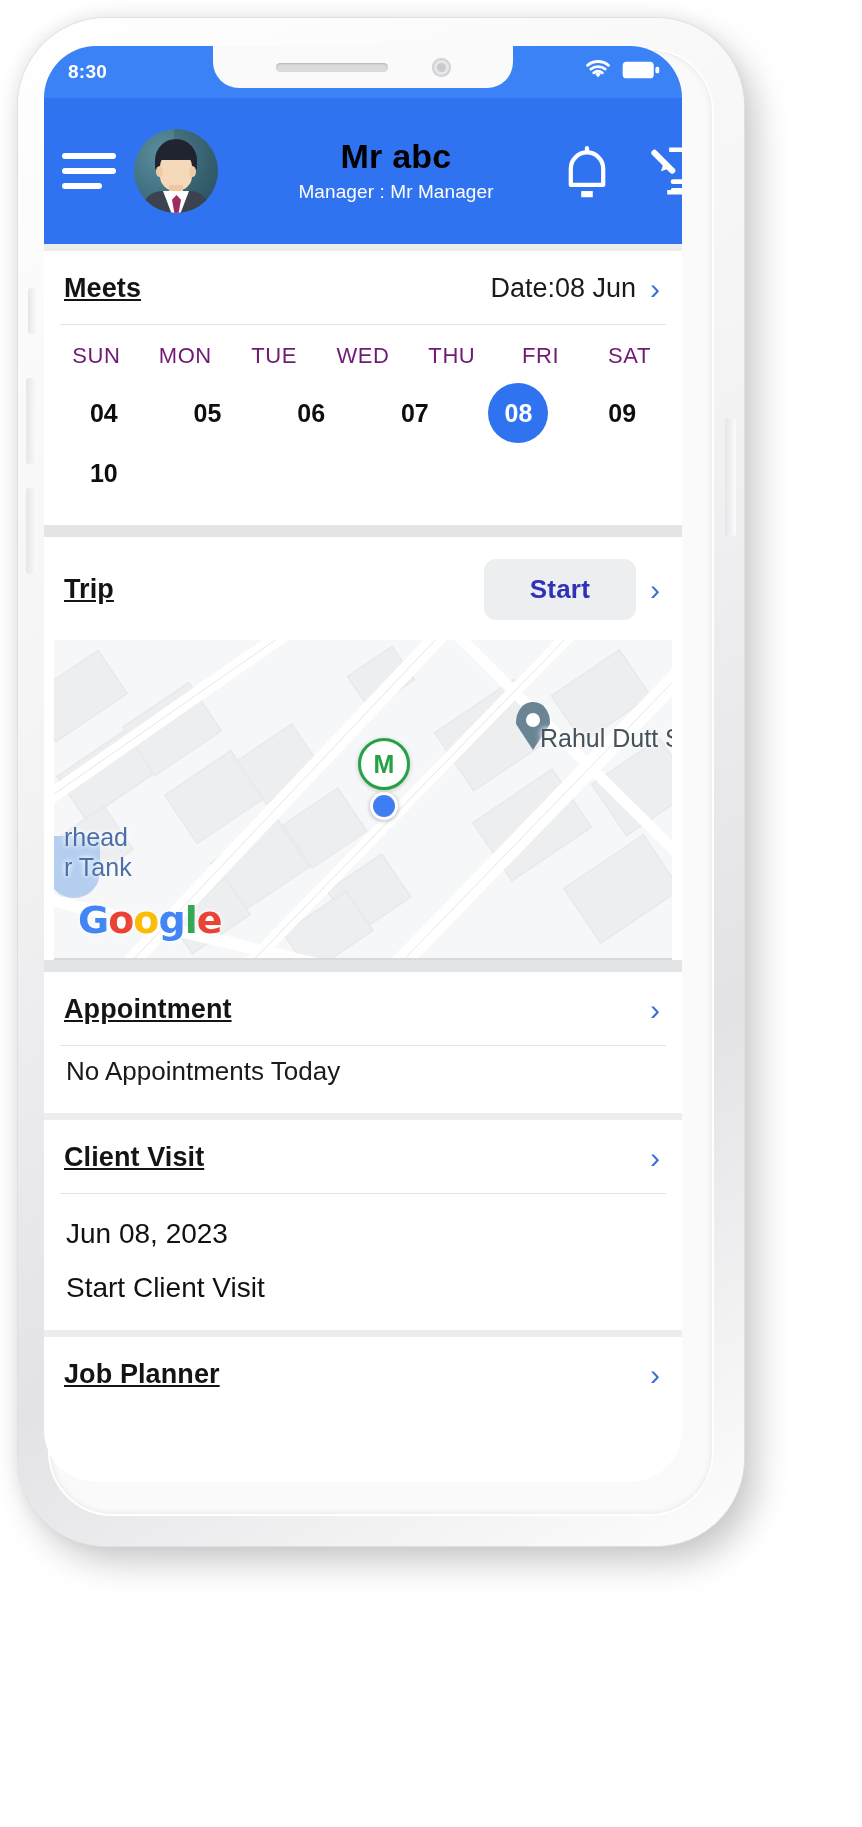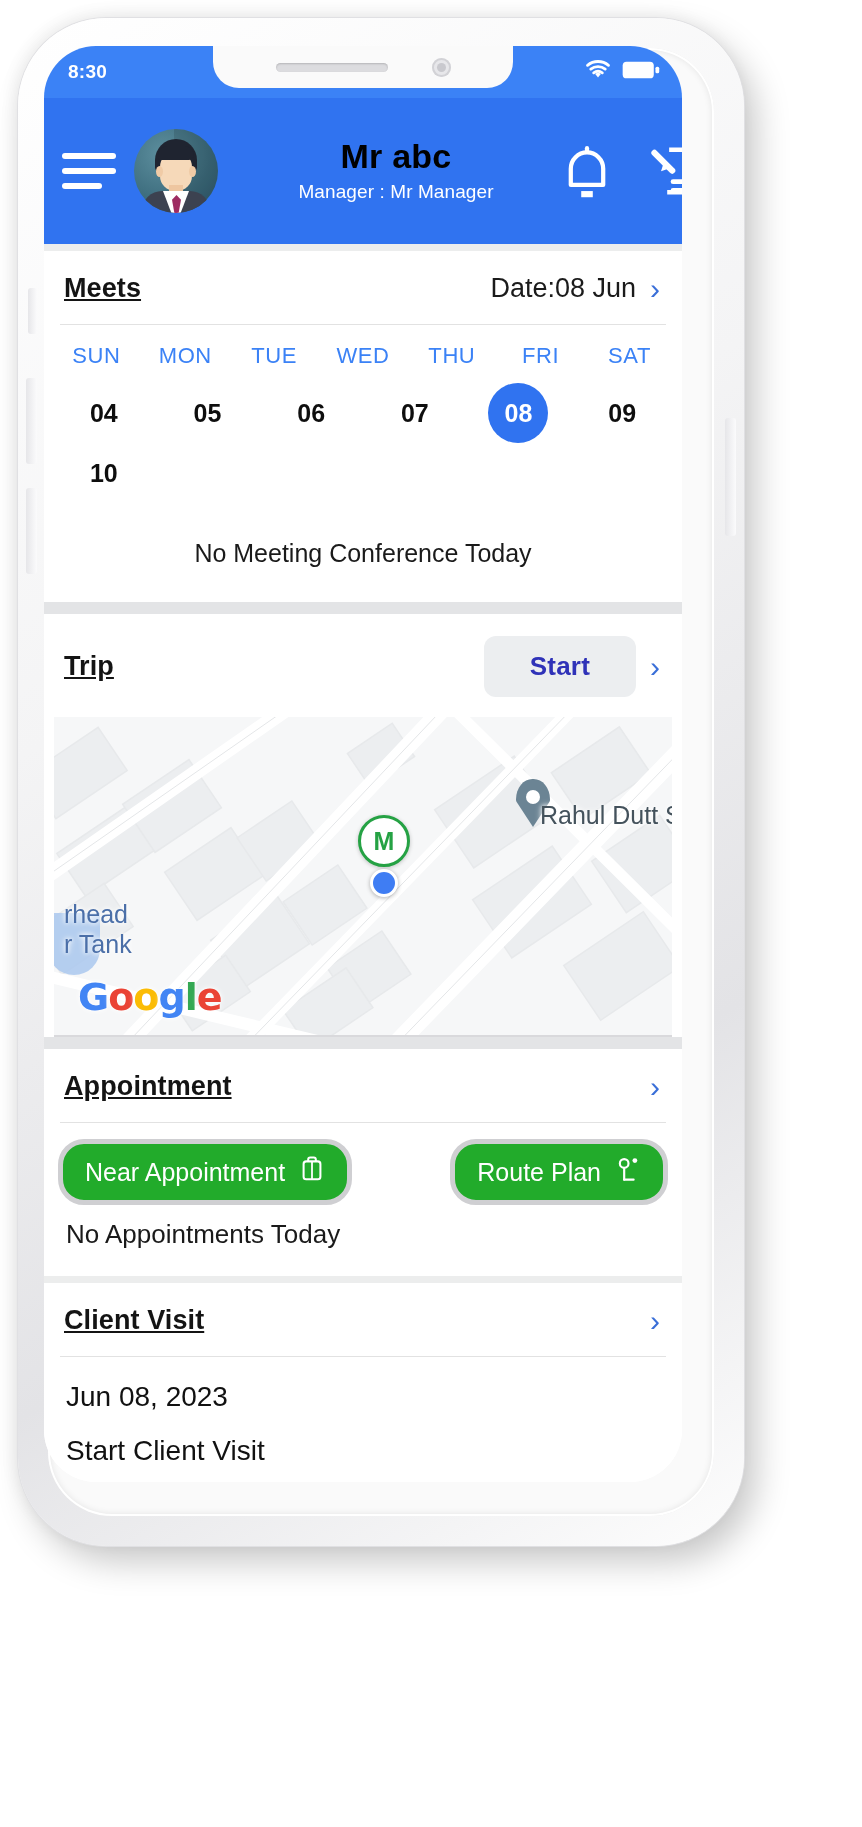--- a/index.html
+++ b/index.html
@@ -128,21 +128,21 @@
     padding: 22px 22px 20px 20px;
   }
   .sec-title { font-size: 27px; font-weight: bold; color:#141414; letter-spacing:.1px;text-decoration:underline; }
   .sec-right { margin-left:auto; display:flex; align-items:center; gap: 14px; }
   .sec-date { font-size: 27px; color:#1b1b1b; }
   .chev { color:#3a6fd8; font-size: 30px; line-height: 1; font-weight: 500; }
   .hr { height:1px; background:#e2e2e2; margin: 0 16px; }
 
   
   .week { display:grid; grid-template-columns: repeat(7,1fr); padding: 18px 8px 4px; }
-  .wk-dow { text-align:center; font-size: 22px; color:#3b82f6; letter-spacing:.6px; }
+  .wk-dow { text-align:center; font-size: 22px; color:#701a75; letter-spacing:.6px; }
   .week-nums { display:grid; grid-template-columns: repeat(6,1fr); padding: 10px 8px 22px; }
   .wk-cell { display:flex; justify-content:center; align-items:center; }
   .wk-num {
     width: 60px; height: 60px; border-radius: 50%;
     display:flex; align-items:center; justify-content:center;
     font-size: 25px; font-weight: bold; color:#0e0e0e; cursor:pointer;
   }
   .wk-num.active { background:#3073f0; color:#ffffff; }
   .empty-note { text-align:center; font-size: 25px; color:#1a1a1a; padding: 14px 0 34px; }
 
@@ -330,21 +330,20 @@
         <div class="wk-cell">
             <div class="wk-num active">08</div>
           </div>
         <div class="wk-cell">
             <div class="wk-num">09</div>
           </div>
         <div class="wk-cell">
             <div class="wk-num">10</div>
           </div>
       </div>
-      <div class="empty-note">No Meeting Conference Today</div>
     </div>
 
     <div class="gap"></div>
 
     <div class="card">
       <div class="sec-head">
         <div class="sec-title">Trip</div>
         <div class="sec-right">
           <div class="start-btn">Start</div>
           <span class="chev">›</span>
@@ -410,43 +409,20 @@
 
     <div class="card">
       <div class="sec-head">
         <div class="sec-title">Appointment</div>
         <div class="sec-right">
             <span class="chev">›</span>
           </div>
       </div>
       <div class="hr"></div>
 
-      <div class="pill-row">
-        <div class="pill">
-          <span>Near Appointment</span>
-          <span>
-            <svg width="26" height="28" viewBox="0 0 20 22" fill="none">
-              <path d="M7 5V3.6a1.6 1.6 0 0 1 1.6-1.6h2.8A1.6 1.6 0 0 1 13 3.6V5" stroke="#fff" stroke-width="1.6"></path>
-              <rect x="3.4" y="5" width="13.2" height="14" rx="2" stroke="#fff" stroke-width="1.6"></rect>
-              <path d="M10 5v14" stroke="#fff" stroke-width="1.4"></path>
-            </svg>
-          </span>
-        </div>
-        <div class="pill">
-          <span>Route Plan</span>
-          <span>
-            <svg width="26" height="28" viewBox="0 0 20 22" fill="none">
-              <circle cx="7" cy="6.6" r="3.4" stroke="#fff" stroke-width="1.7"></circle>
-              <path d="M7 10.6v8.8" stroke="#fff" stroke-width="1.7" stroke-linecap="round"></path>
-              <path d="M7 19.4h7.4" stroke="#fff" stroke-width="1.7" stroke-linecap="round"></path>
-              <circle cx="15.4" cy="4.4" r="1.9" fill="#fff"></circle>
-            </svg>
-          </span>
-        </div>
-      </div>
       <div class="row-note">No Appointments Today</div>
     </div>
 
     <div class="thin-gap"></div>
 
     <div class="card">
       <div class="sec-head">
         <div class="sec-title">Client Visit</div>
         <div class="sec-right">
             <span class="chev">›</span>

